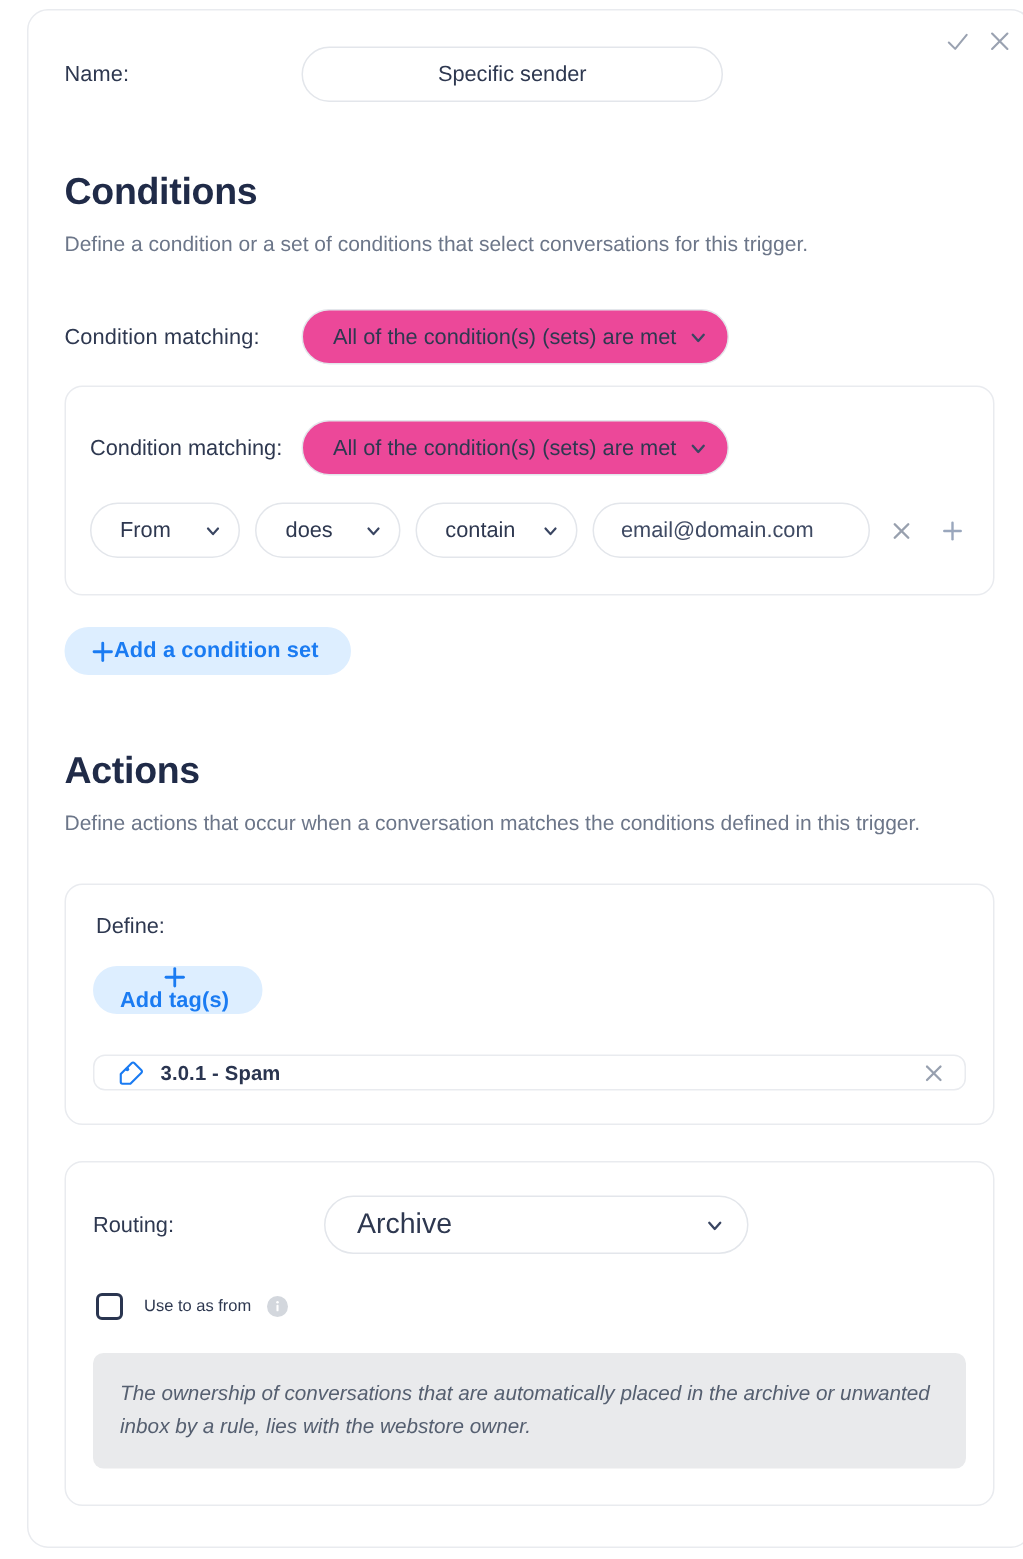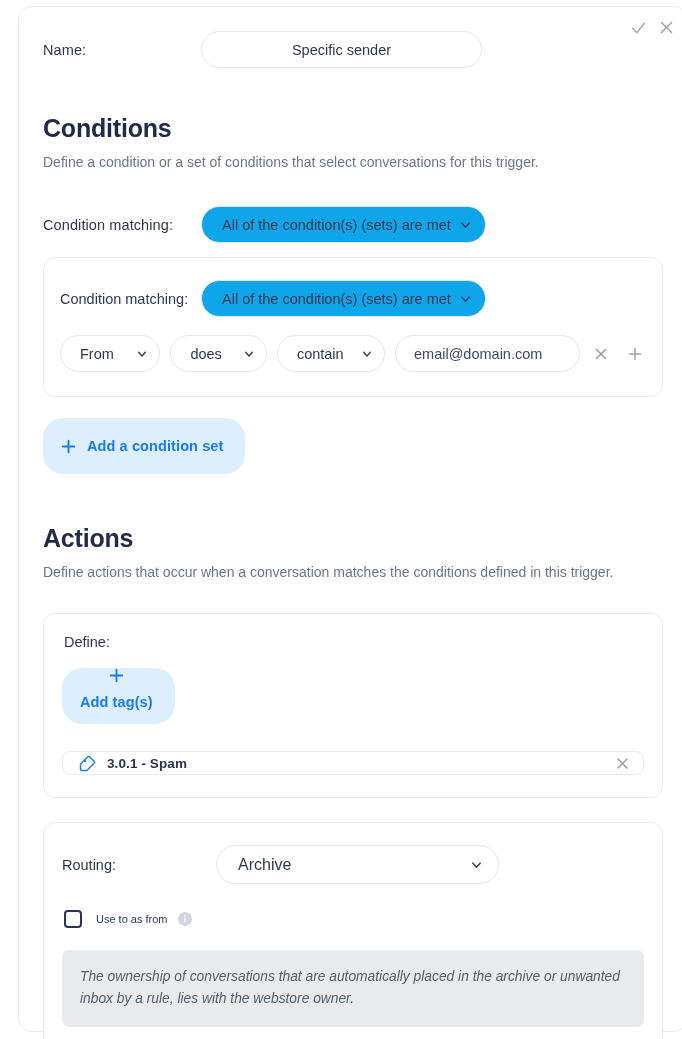--- a/index.html
+++ b/index.html
@@ -96,21 +96,21 @@
     display: flex;
     align-items: center;
   }
   .select-pill {
     position: relative;
     display: inline-flex;
     align-items: center;
     height: 37px;
     border: 1px solid #e3e6eb;
     border-radius: 19px;
-    background: #0ea5e9;
+    background: #ec4899;
     padding: 0 34px 0 20px;
     font-size: 14.5px;
     color: #2e3850;
     white-space: nowrap;
     cursor: pointer;
   }
   .select-pill .chev {
     position: absolute;
     right: 14px;
     top: 50%;
@@ -184,26 +184,26 @@
     cursor: pointer;
     flex: 0 0 auto;
   }
   .row-icon.plus { margin-left: 10px; color: #9aa7bd; }
   .row-icon.x { margin-left: 4px; }
 
   
   .blue-btn {
     display: inline-flex;
     align-items: center;
-    gap: 11px;
+    gap: 0;
     background: #ddeeff;
     color: #1a7bf2;
     border: none;
     border-radius: 20px;
-    height: 56px;
+    height: 32px;
     padding: 0 22px 0 18px;
     font-size: 14.5px;
     font-weight: bold;
     font-family: "Liberation Sans", sans-serif;
     cursor: pointer;
     letter-spacing: .1px;
   }
   .blue-btn .plusglyph {
     width: 15px; height: 15px; display: block;
   }
@@ -255,21 +255,21 @@
   .routing-label { width: 154px; flex: 0 0 auto; font-size: 14.5px; color: #2e3850; }
   .routing-select {
     position: relative;
     display: inline-flex;
     align-items: center;
     width: 283px;
     height: 39px;
     border: 1px solid #e3e6eb;
     border-radius: 20px;
     background: #fff;
-    font-size: 16px;
+    font-size: 19px;
     color: #2e3850;
     padding: 0 34px 0 21px;
     cursor: pointer;
   }
   .routing-select .chev {
     position: absolute; right: 16px; top: 50%;
     transform: translateY(-50%);
     width: 11px; height: 11px; color: #3a4662;
   }
 

